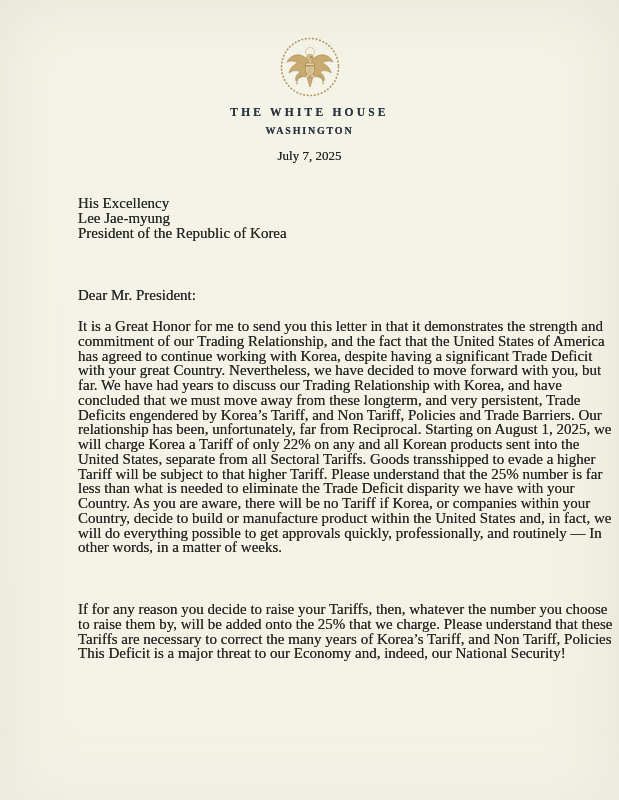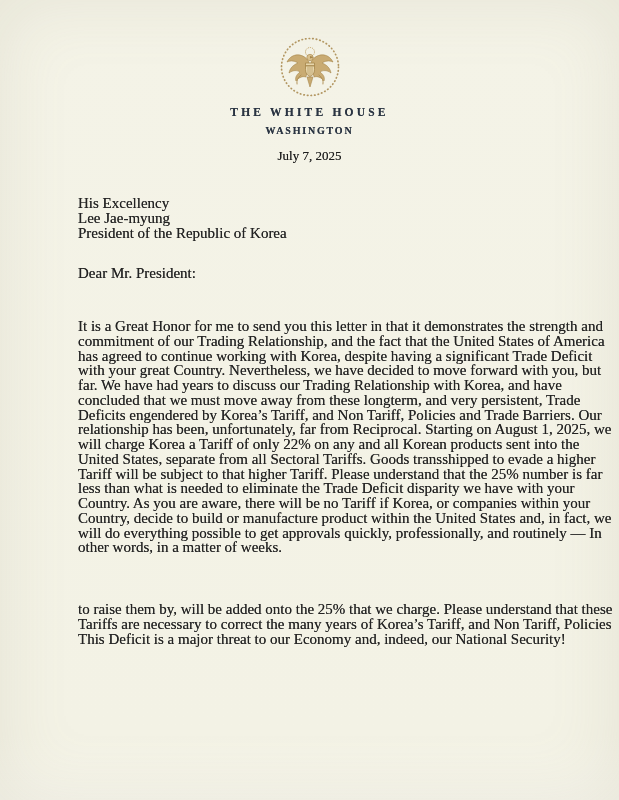--- a/index.html
+++ b/index.html
@@ -32,21 +32,21 @@
     text-shadow: 0 0 0.4px rgba(30,30,30,0.7);
   }
   .textblock {
     position: absolute; left: 69px;
     font-size: 15px; line-height: 14.75px;
     text-shadow: 0 0 0.45px rgba(35,35,35,0.75);
     margin-left: 9px;
   }
   .line { white-space: nowrap; height: 14.75px; }
   .recipient { top: 196px; }
-  .salutation { top: 266px; text-align: right; }
+  .salutation { top: 288px; text-align: right; }
   .para1 { top: 319px; }
   .para2 { top: 602px; }
 </style>
 </head>
 <body>
 
 <div class="page">
 
   <div class="seal">
     <svg width="62" height="64" viewBox="0 0 62 64">
@@ -98,18 +98,19 @@
     <div class="line">United States, separate from all Sectoral Tariffs. Goods transshipped to evade a higher</div>
     <div class="line">Tariff will be subject to that higher Tariff. Please understand that the 25% number is far</div>
     <div class="line">less than what is needed to eliminate the Trade Deficit disparity we have with your</div>
     <div class="line">Country. As you are aware, there will be no Tariff if Korea, or companies within your</div>
     <div class="line">Country, decide to build or manufacture product within the United States and, in fact, we</div>
     <div class="line">will do everything possible to get approvals quickly, professionally, and routinely — In</div>
     <div class="line">other words, in a matter of weeks.</div>
   </div>
 
   <div class="textblock para2">
+    <div class="line">If for any reason you decide to raise your Tariffs, then, whatever the number you choose</div>
     <div class="line">to raise them by, will be added onto the 25% that we charge. Please understand that these</div>
     <div class="line">Tariffs are necessary to correct the many years of Korea’s Tariff, and Non Tariff, Policies</div>
     <div class="line">This Deficit is a major threat to our Economy and, indeed, our National Security!</div>
   </div>
 
 </div>
 
 </body></html>

